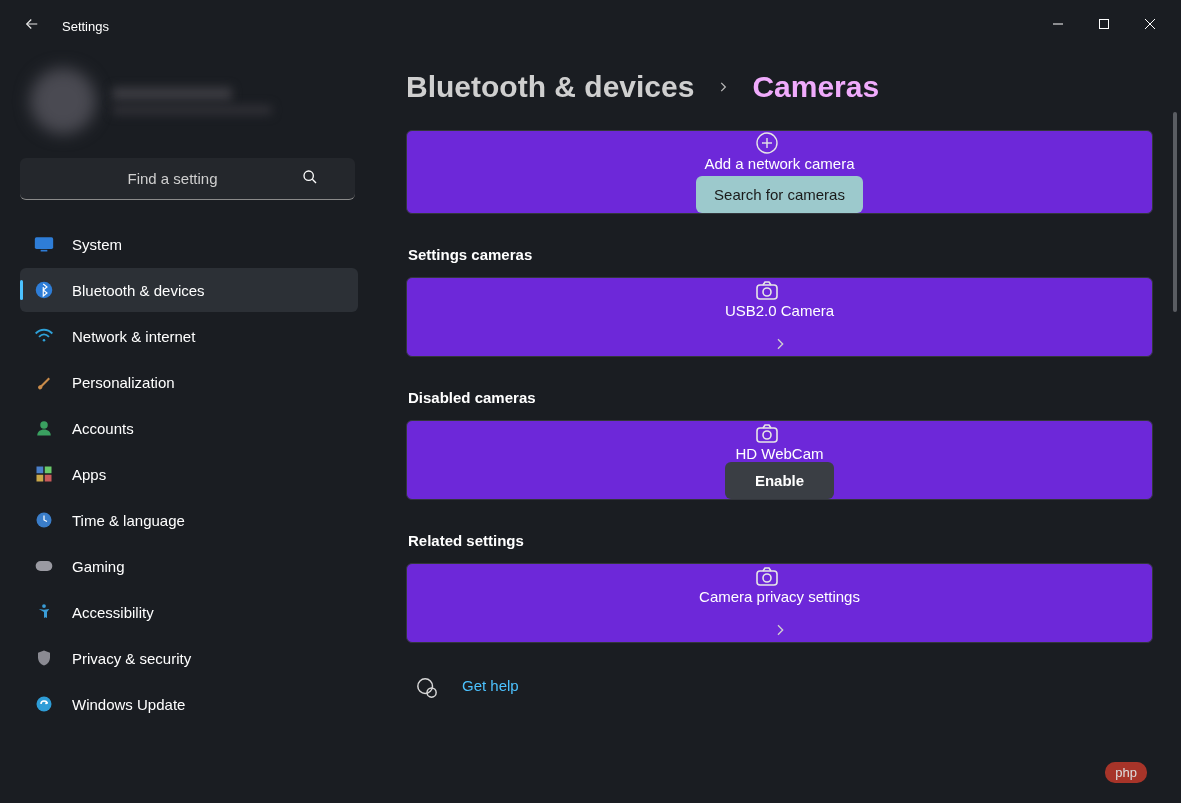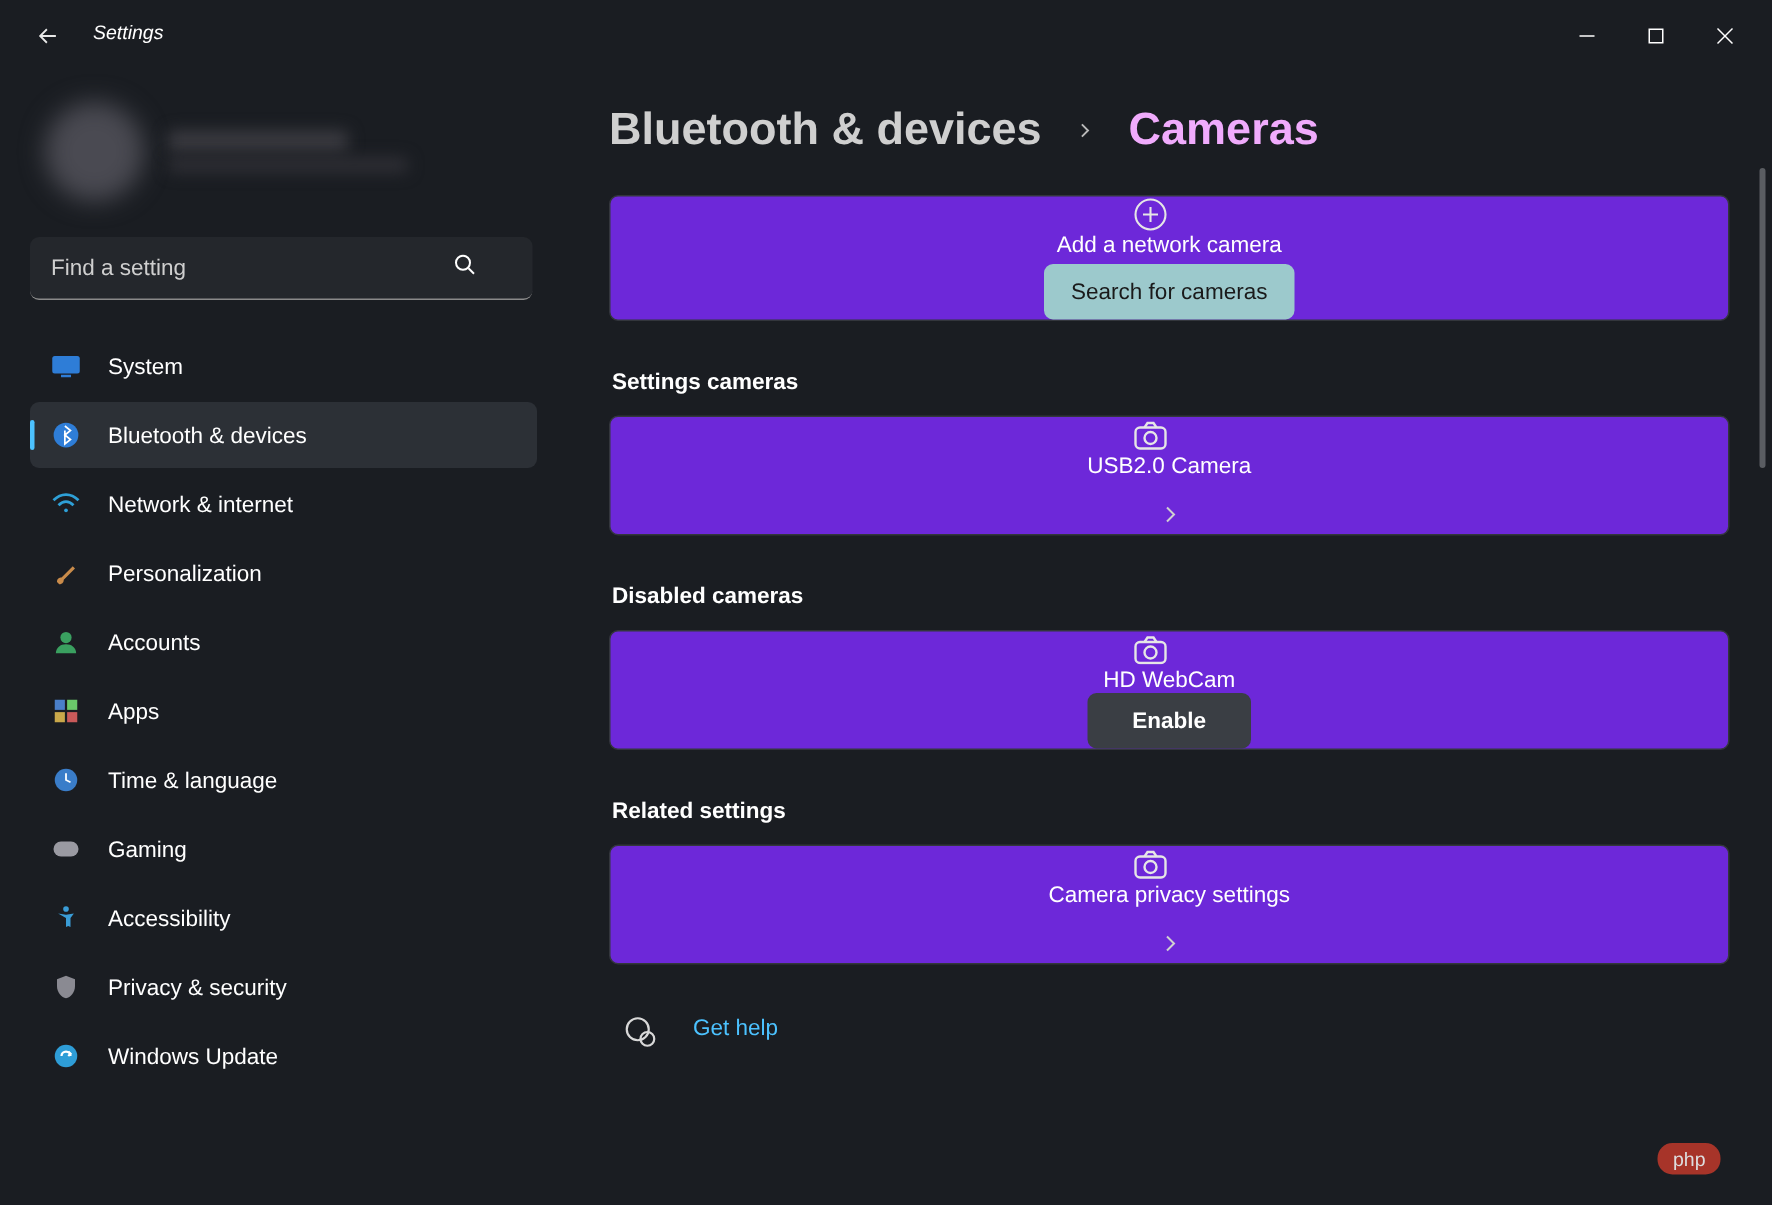--- a/index.html
+++ b/index.html
@@ -1,36 +1,36 @@
 <!DOCTYPE html>
 <html><head>
 <meta charset="utf-8">
 <style>
 * { margin: 0; padding: 0; box-sizing: border-box; font-family: "Segoe UI", -apple-system, sans-serif; }
 body { background: #1a1d22; color: #ffffff; width: 1181px; height: 803px; overflow: hidden; border-radius: 8px; }
 
 .titlebar { display: flex; align-items: center; height: 48px; padding: 0 8px; }
-.titlebar-left { display: flex; align-items: flex-start; gap: 20px; padding-left: 14px; font-style: italic; }
+.titlebar-left { display: flex; align-items: flex-end; gap: 20px; padding-left: 14px; }
 .back-arrow { width: 20px; height: 20px; display: flex; align-items: center; justify-content: center; color: #e8e8e8; }
 .app-title { font-size: 13px; font-weight: 400; color: #ffffff; }
 .titlebar-right { margin-left: auto; display: flex; }
 .win-btn { width: 46px; height: 32px; display: flex; align-items: center; justify-content: center; color: #ffffff; }
 .win-btn svg { width: 12px; height: 12px; }
 
 .content-wrap { display: flex; height: calc(100% - 48px); }
 
 .sidebar { width: 370px; padding: 12px 12px 12px 20px; display: flex; flex-direction: column; gap: 2px; }
 .profile-block { display: flex; align-items: center; gap: 16px; padding: 8px 10px 22px 10px; }
 .avatar { width: 66px; height: 66px; border-radius: 50%; background: #4a4a52; filter: blur(8px); }
 .profile-text { display: flex; flex-direction: column; gap: 4px; }
 .profile-name { width: 120px; height: 14px; background: #3a3a40; border-radius: 3px; filter: blur(5px); }
 .profile-sub { width: 160px; height: 10px; background: #2f2f35; border-radius: 3px; filter: blur(5px); }
 
 .search-row { position: relative; margin-bottom: 20px; }
-.search-input { width: 335px; height: 42px; background: #24272c; border: none; border-bottom: 1px solid #8a8a8a; border-radius: 6px; padding: 0 44px 0 14px; color: #d0d0d0; font-size: 15px; }
+.search-input { width: 335px; height: 42px; background: #24272c; border: none; border-bottom: 1px solid #8a8a8a; border-radius: 6px; padding: 0 44px 0 14px; color: #d0d0d0; font-size: 15px; text-align: center; }
 .search-input::placeholder { color: #cfcfcf; }
 .search-glyph { position: absolute; right: 40px; top: 50%; transform: translateY(-50%); color: #ffffff; }
 
 .nav { display: flex; flex-direction: column; gap: 2px; }
 .nav-item { display: flex; align-items: center; gap: 18px; height: 44px; padding: 0 14px; border-radius: 6px; font-size: 15px; color: #ffffff; position: relative; }
 .nav-item.active { background: #2c3036; }
 .nav-item.active::before { content: ""; position: absolute; left: 0; top: 12px; bottom: 12px; width: 3px; background: #4cc2ff; border-radius: 2px; }
 .nav-ico { width: 20px; height: 20px; display: flex; align-items: center; justify-content: center; }
 
 .main { flex: 1; padding: 22px 28px 24px 36px; overflow: hidden; position: relative; }

